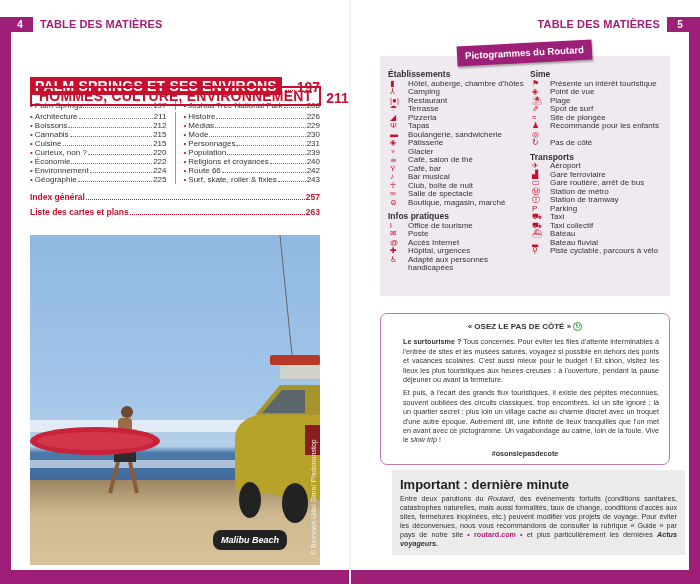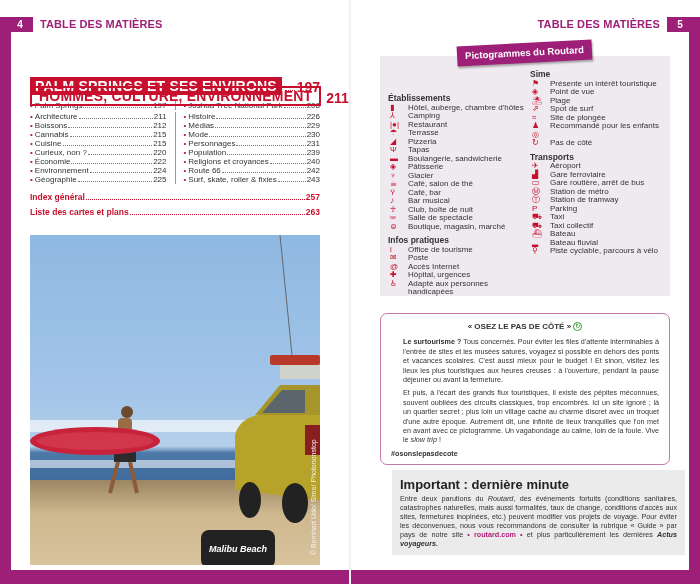--- a/index.html
+++ b/index.html
@@ -37,38 +37,38 @@
 
   .red-entry { position: absolute; left: 30px; width: 290px; display: flex; align-items: baseline; color: #c8102e; font-weight: bold; font-size: 8.5px; }
   .red-entry .dots { border-bottom-color: #c8102e; }
 
   
   .photo { position: absolute; left: 30px; top: 235px; width: 290px; height: 330px; overflow: hidden;
     background: linear-gradient(180deg, #8fb8e2 0%, #a4c6e9 50%, #b6d0ea 64%, #4d79a8 66%, #3e6a9c 75%, #d9e4ee 80%, #5a7fa6 84%, #c9b08a 88%, #b59b74 100%); }
   .sea-foam { position: absolute; left: 0; top: 185px; width: 290px; height: 12px; background: rgba(240,245,250,0.75); }
   .sea-foam2 { position: absolute; left: 0; top: 225px; width: 240px; height: 8px; background: rgba(240,245,250,0.6); }
   .sand { position: absolute; left: 0; top: 245px; width: 290px; height: 85px; background: linear-gradient(180deg, #9c8663 0%, #cfb88f 40%, #d8c39d 100%); }
-  .caption { position: absolute; left: 171px; top: 295px; background: #222; color: #fff; font-size: 9px; font-weight: bold; font-style: italic; padding: 14px 8px; border-radius: 8px; }
+  .caption { position: absolute; left: 183px; top: 295px; background: #222; color: #fff; font-size: 9px; font-weight: bold; font-style: italic; padding: 5px 8px; border-radius: 8px; }
   .credit { position: absolute; left: 250px; top: 270px; width: 140px; transform: rotate(-90deg); transform-origin: left top; font-size: 7px; color: #f0f0f0; white-space: nowrap; }
 
   
   .picto-box { position: absolute; left: 380px; top: 56px; width: 290px; height: 240px; background: #efeaef; }
   .picto-tab { position: absolute; left: 457px; top: 43px; width: 135px; height: 20px; background: #9e1f78; color: #fff; font-weight: bold; font-size: 9.5px; line-height: 20px; text-align: center; transform: rotate(-3deg); box-shadow: 1px 2px 2px rgba(0,0,0,0.3); }
   .picto-col { position: absolute; font-size: 8px; line-height: 8.5px; color: #333; }
   .picto-head { font-weight: bold; font-size: 8.5px; margin-bottom: 1px; color: #333; }
   .picto-item { display: flex; align-items: flex-start; }
   .picto-icon { width: 20px; flex-shrink: 0; color: #c8102e; font-size: 8px; text-align: left; padding-left: 2px; }
   .picto-label { flex: 1; }
   .gap { height: 5px; }
 
   
   .osez-box { position: absolute; left: 380px; top: 313px; width: 290px; height: 152px; border: 1.5px solid #c679ad; border-radius: 7px; background: #fff; padding: 8px 10px; font-size: 7.2px; line-height: 9.4px; color: #333; }
   .osez-title { text-align: center; font-weight: bold; font-size: 8px; margin-bottom: 6px; }
   .osez-p { text-align: justify; margin-bottom: 4px; margin-left: 12px; }
-  .osez-tag { font-weight: bold; margin-top: 2px; }
+  .osez-tag { text-align: center; font-weight: bold; margin-top: 2px; }
   .pasdecote-icon { display: inline-block; width: 9px; height: 9px; border-radius: 50%; border: 1.5px solid #3a9b3a; color: #3a9b3a; font-size: 6px; line-height: 6px; text-align: center; vertical-align: middle; }
 
   
   .important-box { position: absolute; left: 392px; top: 470px; width: 293px; height: 85px; background: #ebebeb; padding: 7px 8px; }
   .imp-title { font-weight: bold; font-size: 13px; color: #222; line-height: 15px; margin-bottom: 2px; }
   .imp-text { font-size: 7.2px; line-height: 9px; color: #333; text-align: justify; }
   .imp-link { color: #b01f78; font-weight: bold; }
 </style>
 </head>
 <body>
@@ -257,21 +257,21 @@
     <ellipse cx="265" cy="268" rx="13" ry="20" fill="#222"></ellipse>
     <rect x="275" y="190" width="15" height="30" fill="#8a1e1e"></rect>
   </svg>
   <div class="caption">Malibu Beach</div>
   <div class="credit" style="left:280px; top:320px;">© Bernhart Udo/ Sime/ Photononstop</div>
 </div>
 
 <div class="picto-box"></div>
 <div class="picto-tab">Pictogrammes du Routard</div>
 
-<div class="picto-col" style="left:388px; top:70px; width:140px;margin-top:24px;">
+<div class="picto-col" style="left:388px; top:70px; width:140px;">
   <div class="picto-head">Établissements</div>
   <div id="etab-list">
       <div class="picto-item">
         <span class="picto-icon">▮</span>
         <span class="picto-label">Hôtel, auberge, chambre d'hôtes</span>
       </div>
       <div class="picto-item">
         <span class="picto-icon">⅄</span>
         <span class="picto-label">Camping</span>
       </div>

